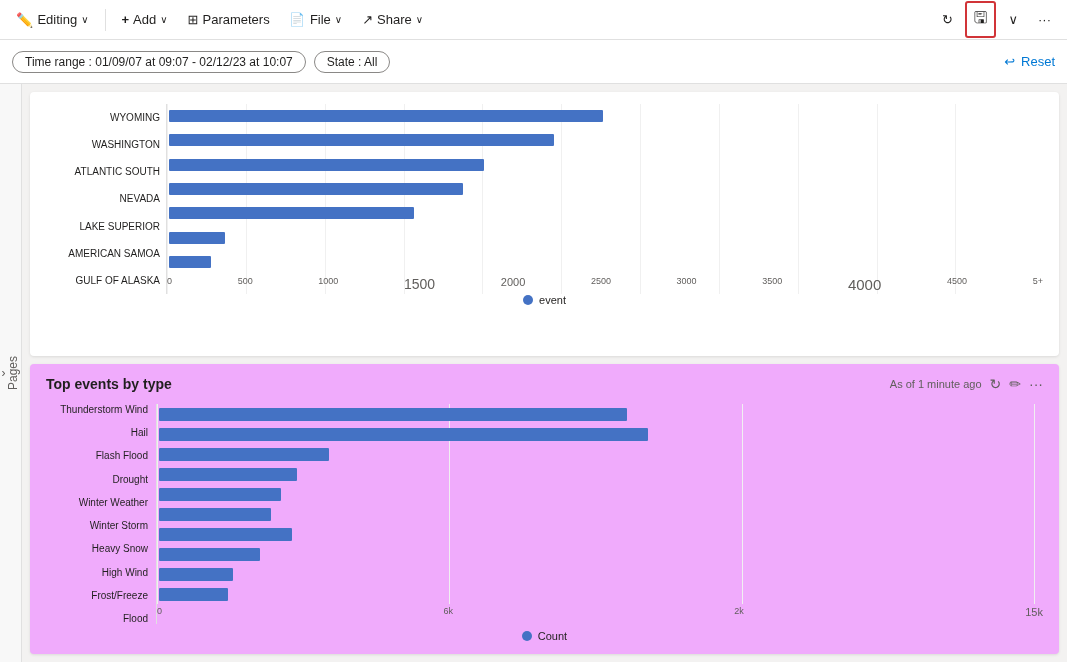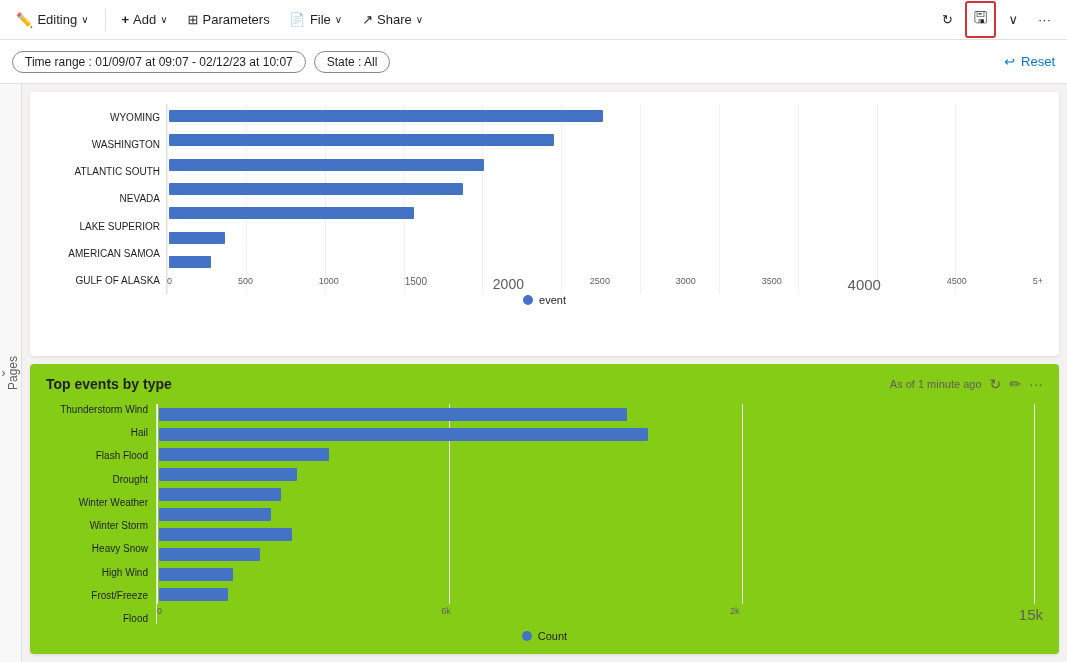--- a/index.html
+++ b/index.html
@@ -93,21 +93,21 @@
       position: absolute; height: 12px; background: #4472c4; border-radius: 1px;
     }
     .chart-legend {
       display: flex; justify-content: center; align-items: center; gap: 6px;
       font-size: 11px; color: #201f1e; 
     }
     .legend-dot { width: 10px; height: 10px; border-radius: 50%; }
 
     
     .chart-panel-bottom {
-      background: #84cc16; margin: 0 8px 8px 8px; border-radius: 4px;
+      background: #f0abfc; margin: 0 8px 8px 8px; border-radius: 4px;
       box-shadow: 0 1px 3px rgba(0,0,0,0.1); padding: 12px 16px;
     }
     .chart-header {
       display: flex; align-items: center; gap: 8px; margin-bottom: 12px;
     }
     .chart-title { font-size: 14px; font-weight: 600; color: #201f1e; }
     .chart-subtitle { font-size: 11px; color: #605e5c; margin-left: auto; }
     .chart-header-icons { display: flex; gap: 8px; color: #605e5c; cursor: pointer; font-size: 14px; }
 
     
@@ -226,22 +226,22 @@
             <div class="bar-row" style="top: 30.4286px; left: 2px; width: 44%;"></div>
             <div class="bar-row" style="top: 54.7143px; left: 2px; width: 36%;"></div>
             <div class="bar-row" style="top: 79px; left: 2px; width: 33.6%;"></div>
             <div class="bar-row" style="top: 103.286px; left: 2px; width: 28%;"></div>
             <div class="bar-row" style="top: 127.571px; left: 2px; width: 6.4%;"></div>
             <div class="bar-row" style="top: 151.857px; left: 2px; width: 4.8%;"></div>
             <div style="position: absolute; bottom: 0px; left: 0px; right: 0px; height: 18px; display: flex; justify-content: space-between;">
               <span style="font-size: 9px; color: rgb(96, 94, 92);">0</span>
               <span style="font-size: 9px; color: rgb(96, 94, 92);">500</span>
               <span style="font-size: 9px; color: rgb(96, 94, 92);">1000</span>
-              <span style="font-size: 10px; color: rgb(96, 94, 92);">1500</span>
-              <span style="font-size: 14px; color: rgb(96, 94, 92);">2000</span>
+              <span style="font-size: 14px; color: rgb(96, 94, 92);">1500</span>
+              <span style="font-size: 11px; color: rgb(96, 94, 92);">2000</span>
               <span style="font-size: 9px; color: rgb(96, 94, 92);">2500</span>
               <span style="font-size: 9px; color: rgb(96, 94, 92);">3000</span>
               <span style="font-size: 9px; color: rgb(96, 94, 92);">3500</span>
               <span style="font-size: 15px; color: rgb(96, 94, 92);">4000</span>
               <span style="font-size: 9px; color: rgb(96, 94, 92);">4500</span>
               <span style="font-size: 9px; color: rgb(96, 94, 92);">5+</span>
             </div>
           </div>
       </div>
       <div class="chart-legend">
@@ -286,21 +286,21 @@
             <div class="bottom-bar-row" style="top: 84px; left: 2px; width: 13.8%;"></div>
             <div class="bottom-bar-row" style="top: 104px; left: 2px; width: 12.6%;"></div>
             <div class="bottom-bar-row" style="top: 124px; left: 2px; width: 15%;"></div>
             <div class="bottom-bar-row" style="top: 144px; left: 2px; width: 11.4%;"></div>
             <div class="bottom-bar-row" style="top: 164px; left: 2px; width: 8.4%;"></div>
             <div class="bottom-bar-row" style="top: 184px; left: 2px; width: 7.8%;"></div>
             <div style="position: absolute; bottom: 0px; left: 0px; right: 0px; height: 18px; display: flex; justify-content: space-between;">
               <span style="font-size: 9px; color: rgb(96, 94, 92);">0</span>
               <span style="font-size: 9px; color: rgb(96, 94, 92);">6k</span>
               <span style="font-size: 9px; color: rgb(96, 94, 92);">2k</span>
-              <span style="font-size: 15px; color: rgb(96, 94, 92);">15k</span>
+              <span style="font-size: 11px; color: rgb(96, 94, 92);">15k</span>
             </div>
           </div>
       </div>
       <div class="bottom-legend">
         <div class="legend-dot" style="background:#4472c4;"></div>
         <span>Count</span>
       </div>
     </div>
 
   </div>

